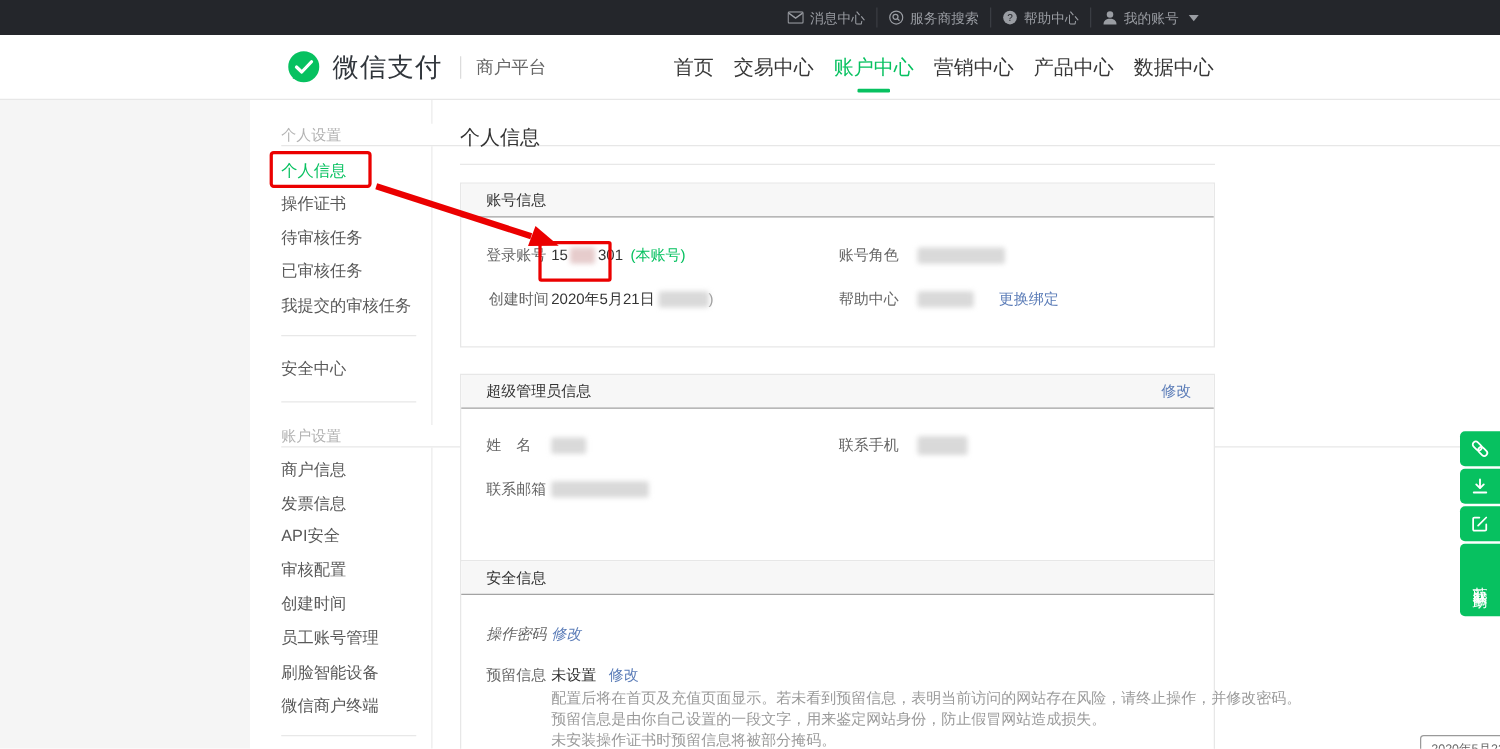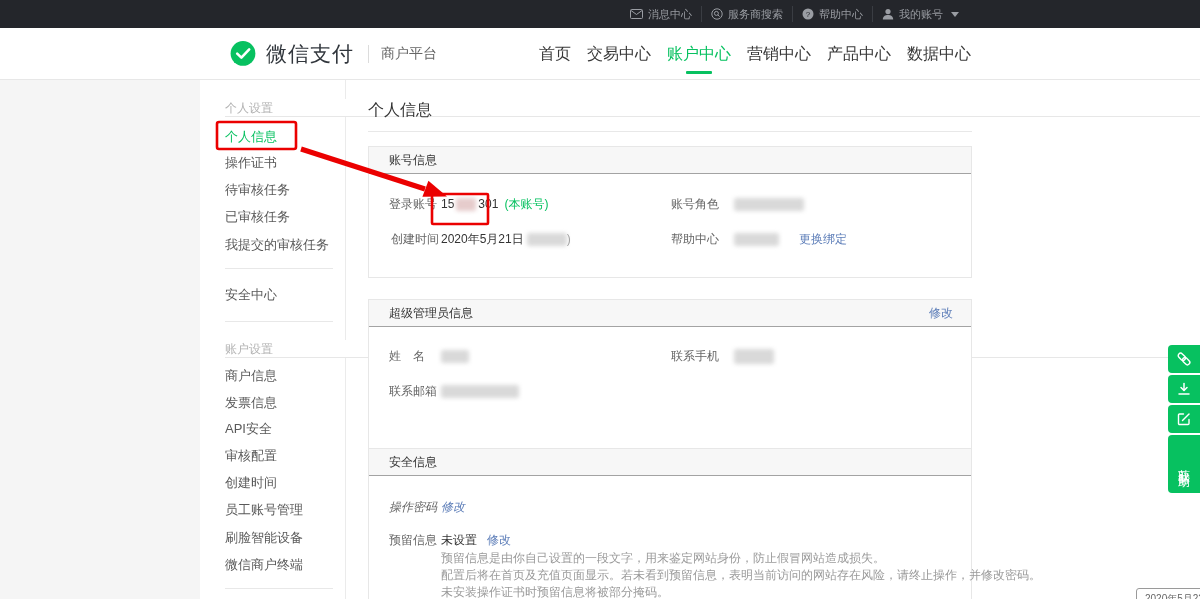--- a/index.html
+++ b/index.html
@@ -212,22 +212,22 @@
     <div class="row" style="left:20px;top:50px;font-style:italic;">
       <span class="lbl lbl-w52">操作密码</span>
       <span class="link">修改</span>
     </div>
     <div class="row" style="left:20px;top:83px;">
       <span class="lbl lbl-w52">预留信息</span>
       <span class="val" style="margin-right:10px;">未设置</span>
       <span class="link">修改</span>
     </div>
     <div class="sec-desc">
+      <div>配置后将在首页及充值页面显示。若未看到预留信息，表明当前访问的网站存在风险，请终止操作，并修改密码。</div>
       <div>预留信息是由你自己设置的一段文字，用来鉴定网站身份，防止假冒网站造成损失。</div>
-      <div>配置后将在首页及充值页面显示。若未看到预留信息，表明当前访问的网站存在风险，请终止操作，并修改密码。</div>
       <div>未安装操作证书时预留信息将被部分掩码。</div>
     </div>
   </div>
 
   <div class="float-bar">
     <div class="float-btn">
       <svg width="16" height="16" viewBox="0 0 16 16">
           <g transform="rotate(45 8 8)" fill="none" stroke="#fff" stroke-width="1.4">
             <rect x="0.8" y="5.6" width="8.2" height="4.8" rx="2.4"></rect>
             <rect x="7" y="5.6" width="8.2" height="4.8" rx="2.4"></rect>

